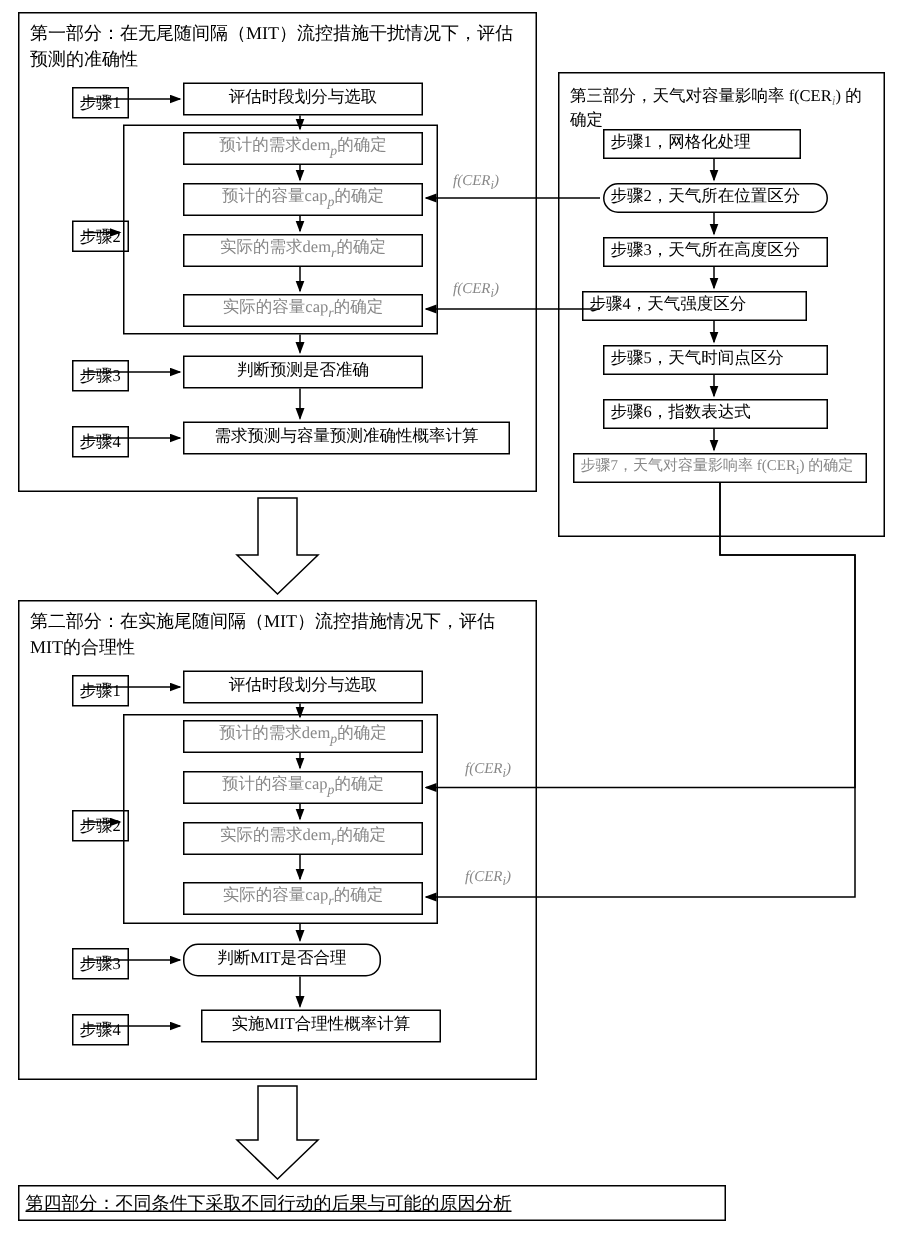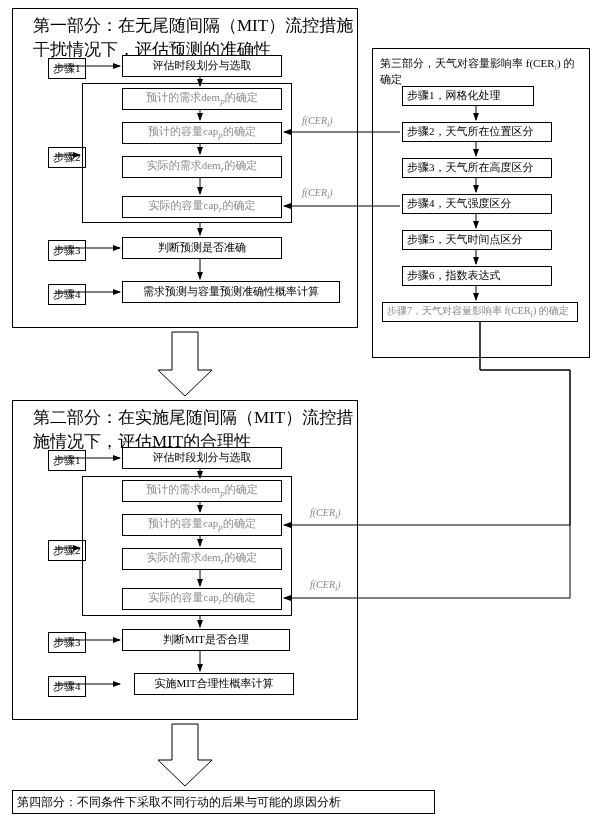--- a/index.html
+++ b/index.html
@@ -1,19 +1,19 @@
 <!DOCTYPE html>
 <html><head>
 <meta charset="utf-8">
 <style>
   * { box-sizing: border-box; margin: 0; padding: 0; }
   body { font-family: "SimSun", serif; font-size: 11px; background: #fff; width: 600px; height: 824px; position: relative; }
   .box { border: 1px solid #000; background: #fff; position: absolute; display: flex; align-items: center; justify-content: center; text-align: center; padding: 2px 4px; line-height: 1.2; }
   .panel { border: 1px solid #000; position: absolute; }
-  .title { position: absolute; font-size: 17px; line-height: 1.4; margin-left: 13px; }
+  .title { position: absolute; font-size: 12px; line-height: 1.4; }
   .gray { color: #888; }
   .step-label { border: 1px solid #000; position: absolute; padding: 2px 4px; font-size: 11px; background: #fff; margin-left: 28px; }
   svg { position: absolute; overflow: visible; }
   .sub { font-style: italic; }
 </style>
 </head>
 <body>
 
 <div class="panel" style="left:12px; top:8px; width:346px; height:320px;"></div>
 <div class="title" style="left:20px; top:14px; width:330px;">第一部分：在无尾随间隔（MIT）流控措施干扰情况下，评估预测的准确性</div>
@@ -50,23 +50,23 @@
 <div class="gray" style="position:absolute; left:302px; top:187px; font-size:10px; font-style:italic;">
   <span>f(CER</span><sub>i</sub><span>)</span>
 </div>
 
 <div class="panel" style="left:372px; top:48px; width:218px; height:310px;"></div>
 <div style="position:absolute; left:380px; top:56px; width:204px; font-size:11px;">
   <span>第三部分，天气对容量影响率 f(CER</span><sub class="sub gray">i</sub><span>) 的确定</span>
 </div>
 
 <div class="box" style="left:402px; top:86px; width:132px; height:20px; text-align:left; justify-content:flex-start;">步骤1，网格化处理</div>
-<div class="box" style="left:402px; top:122px; width:150px; height:20px; text-align:left; justify-content:flex-start;">步骤2，天气所在位置区分</div>
+<div class="box" style="left:402px; top:122px; width:150px; height:20px; text-align:left; justify-content:flex-start;border-radius:10px;">步骤2，天气所在位置区分</div>
 <div class="box" style="left:402px; top:158px; width:150px; height:20px; text-align:right; justify-content:flex-start;">步骤3，天气所在高度区分</div>
-<div class="box" style="left:402px; top:194px; width:150px; height:20px; text-align:left; justify-content:flex-start;">步骤4，天气强度区分</div>
+<div class="box" style="left:388px; top:194px; width:150px; height:20px; text-align:left; justify-content:flex-start;">步骤4，天气强度区分</div>
 <div class="box" style="left:402px; top:230px; width:150px; height:20px; text-align:left; justify-content:flex-start;">步骤5，天气时间点区分</div>
 <div class="box" style="left:402px; top:266px; width:150px; height:20px; text-align:left; justify-content:flex-start;">步骤6，指数表达式</div>
 <div class="box gray" style="left:382px; top:302px; width:196px; height:20px; text-align:left; justify-content:flex-start; font-size:10px;">
   <span><span>步骤7，天气对容量影响率 f(CER</span><sub>i</sub><span>) 的确定</span></span>
 </div>
 
 <div class="panel" style="left:12px; top:400px; width:346px; height:320px;"></div>
 <div class="title" style="left:20px; top:406px; width:330px;">第二部分：在实施尾随间隔（MIT）流控措施情况下，评估MIT的合理性</div>
 
 <div class="step-label" style="left:20px; top:450px;">步骤1</div>
@@ -83,33 +83,33 @@
 <div class="box gray" style="left:122px; top:548px; width:160px; height:22px;">
   <span><span>实际的需求dem</span><sub class="sub">r</sub><span>的确定</span></span>
 </div>
 <div class="box gray" style="left:122px; top:588px; width:160px; height:22px;">
   <span><span>实际的容量cap</span><sub class="sub">r</sub><span>的确定</span></span>
 </div>
 
 <div class="panel" style="left:82px; top:476px; width:210px; height:140px;"></div>
 
 <div class="step-label" style="left:20px; top:632px;">步骤3</div>
-<div class="box" style="left:122px; top:629px; width:168px; height:22px;">判断MIT是否合理</div>
+<div class="box" style="left:122px; top:629px; width:132px; height:22px;border-radius:10px;">判断MIT是否合理</div>
 
 <div class="step-label" style="left:20px; top:676px;">步骤4</div>
 <div class="box" style="left:134px; top:673px; width:160px; height:22px;">实施MIT合理性概率计算</div>
 
 <div class="gray" style="position:absolute; left:310px; top:507px; font-size:10px; font-style:italic;">
   <span>f(CER</span><sub>i</sub><span>)</span>
 </div>
 <div class="gray" style="position:absolute; left:310px; top:579px; font-size:10px; font-style:italic;">
   <span>f(CER</span><sub>i</sub><span>)</span>
 </div>
 
-<div class="box" style="left:12px; top:790px; width:423px; height:24px; font-size:12px; text-align:left; justify-content:flex-start;">第四部分：不同条件下采取不同行动的后果与可能的原因分析</div>
+<div class="box" style="left:12px; top:790px; width:472px; height:24px; font-size:12px; text-align:left; justify-content:flex-start;text-decoration:underline;">第四部分：不同条件下采取不同行动的后果与可能的原因分析</div>
 
 <svg width="600" height="824" style="left:0; top:0; pointer-events:none;">
   <defs>
     <marker id="ah" markerWidth="8" markerHeight="8" refX="7" refY="3" orient="auto">
       <path d="M0,0 L8,3 L0,6 Z" fill="#000"></path>
     </marker>
   </defs>
 
   <line x1="56" y1="66" x2="120" y2="66" stroke="#000" marker-end="url(#ah)"></line>
   <line x1="56" y1="155" x2="80" y2="155" stroke="#000" marker-end="url(#ah)"></line>

